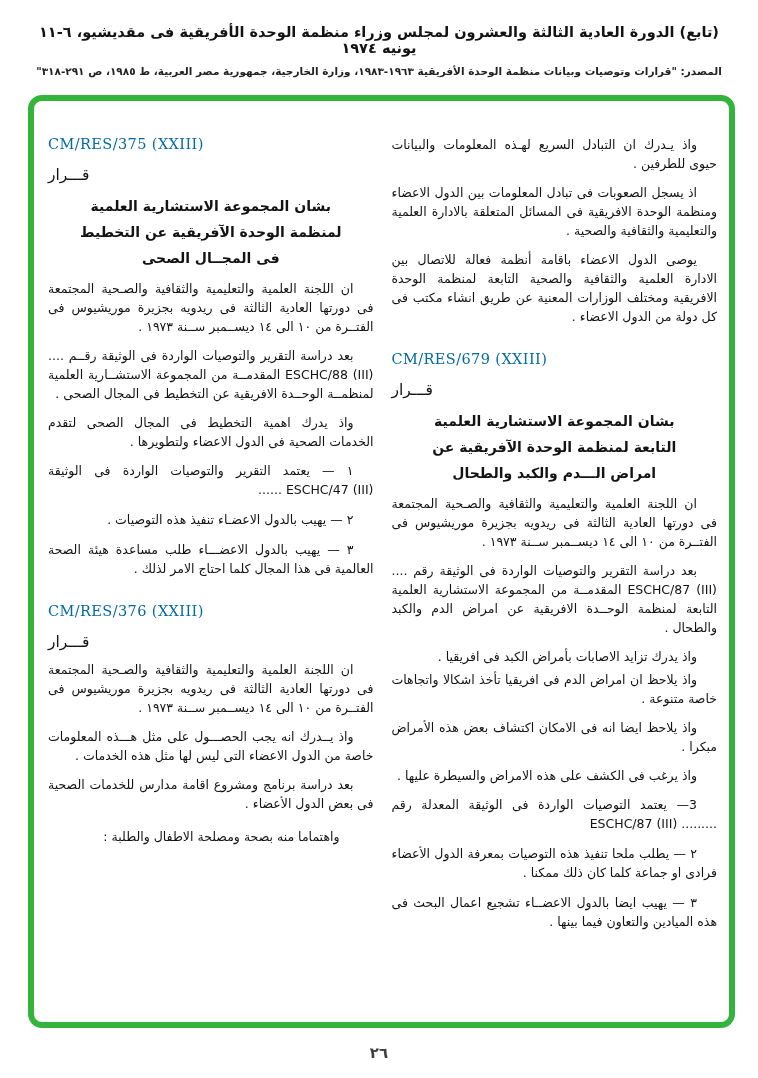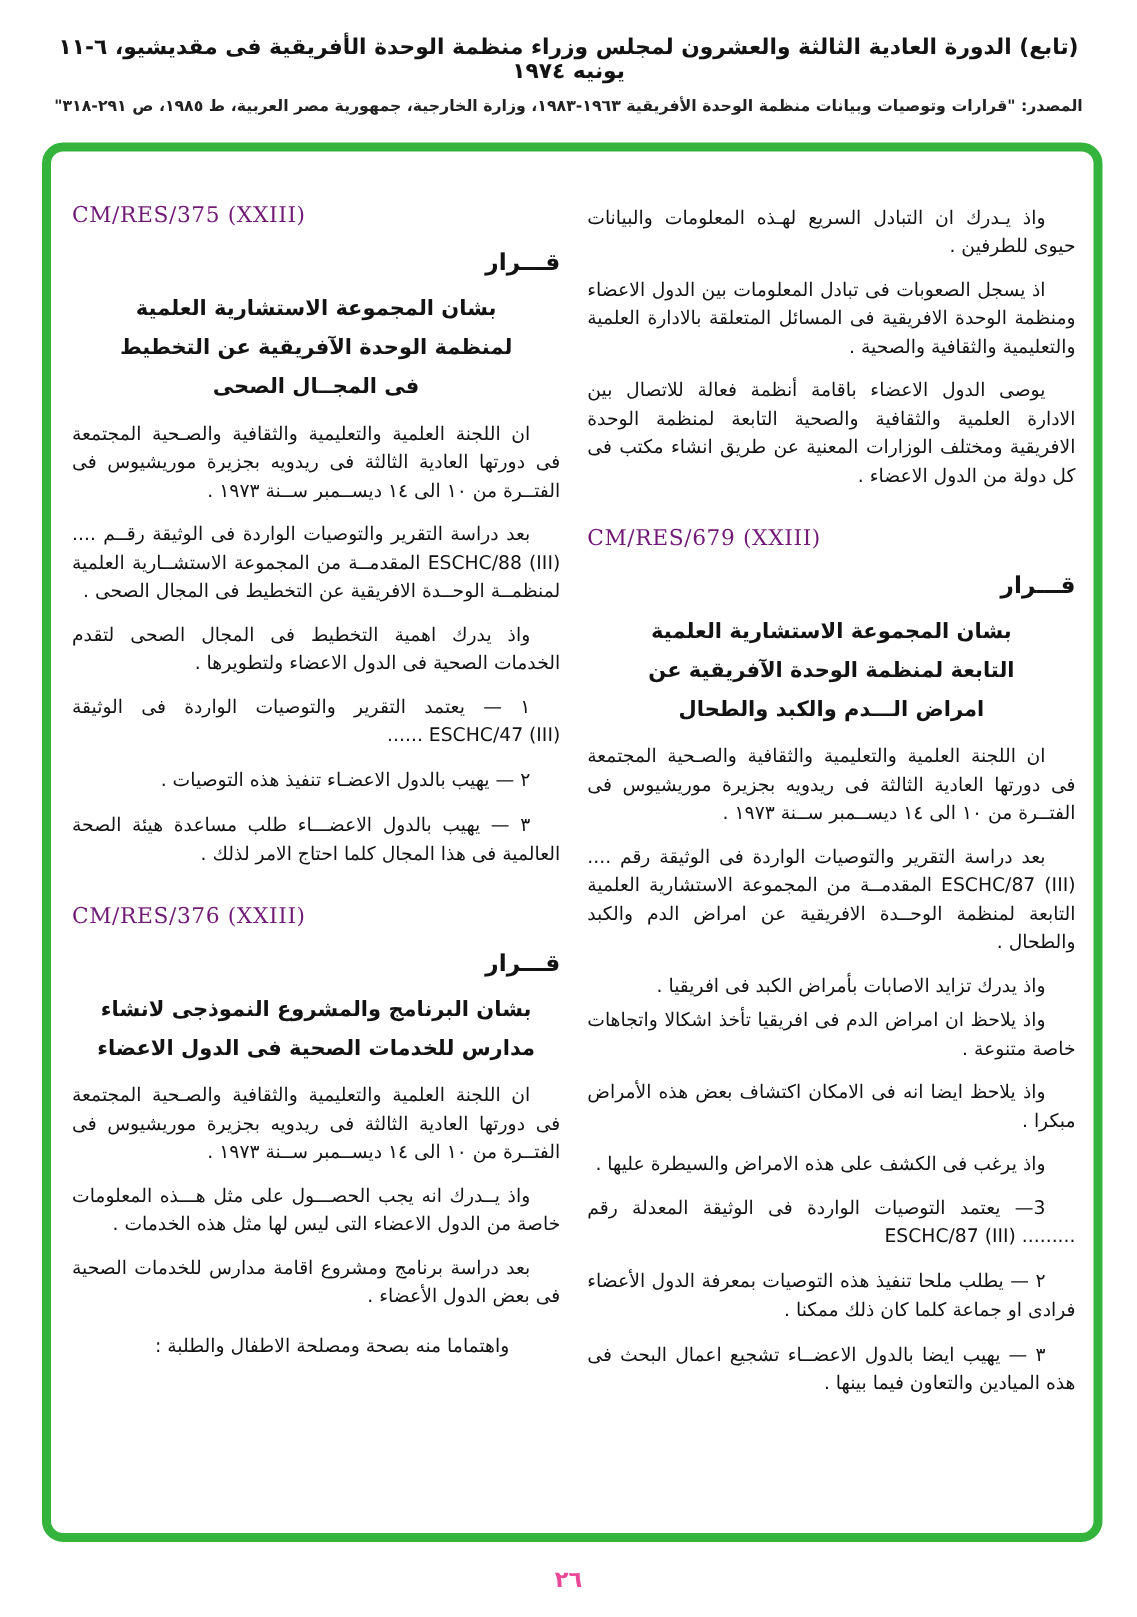--- a/index.html
+++ b/index.html
@@ -61,29 +61,29 @@
     margin: 0 0 10px 0;
     text-indent: 20px;
   }
   .para.tight { margin-bottom: 4px; }
   .res-ref {
     direction: ltr;
     text-align: left;
     font-family: "DejaVu Serif", serif;
     font-size: 14.5px;
     letter-spacing: 0.4px;
-    color: #701a75;
+    color: #0369a1;
     margin: 0 0 12px 0;
   }
   .res-ref.gap-top { margin-top: 24px; }
   .res-title {
     margin: 0 0 8px 0;
-    text-align: right;
+    text-align: left;
     font-size: 15.5px;
-    font-weight: bold;
+    font-weight: normal;
   }
   .res-subtitle {
     text-align: center;
     font-size: 14px;
     font-weight: bold;
     line-height: 26px;
   }
   .subtitle-block { margin-bottom: 8px; }
   .item {
     margin: 0 0 11px 0;
@@ -95,21 +95,21 @@
     text-indent: 34px;
   }
   .page-number {
     position: absolute;
     bottom: 16px;
     left: 0;
     right: 0;
     text-align: center;
     font-size: 15px;
     font-weight: bold;
-    color: #ec4899;
+    color: #404040;
   }
 </style>
 </head>
 <body>
 
 <div class="page">
 
   <header class="page-header">
     <div class="header-line1">(تابع) الدورة العادية الثالثة والعشرون لمجلس وزراء منظمة الوحدة الأفريقية فى مقديشيو، ٦-١١ يونيه ١٩٧٤</div>
     <div class="header-line2">المصدر: "قرارات وتوصيات وبيانات منظمة الوحدة الأفريقية ١٩٦٣-١٩٨٣، وزارة الخارجية، جمهورية مصر العربية، ط ١٩٨٥، ص ٢٩١-٣١٨"</div>
@@ -151,24 +151,20 @@
         </div>
         <p class="para">ان اللجنة العلمية والتعليمية والثقافية والصـحية المجتمعة فى دورتها العادية الثالثة فى ريدويه بجزيرة موريشيوس فى الفتــرة من ١٠ الى ١٤ ديســمبر ســنة ١٩٧٣ .</p>
         <p class="para">بعد دراسة التقرير والتوصيات الواردة فى الوثيقة رقــم .... ‎ESCHC/88 (III)‎ المقدمــة من المجموعة الاستشــارية العلمية لمنظمــة الوحــدة الافريقية عن التخطيط فى المجال الصحى .</p>
         <p class="para">واذ يدرك اهمية التخطيط فى المجال الصحى لتقدم الخدمات الصحية فى الدول الاعضاء ولتطويرها .</p>
         <p class="item">١ — يعتمد التقرير والتوصيات الواردة فى الوثيقة ‎ESCHC/47 (III)‎ ......</p>
         <p class="item">٢ — يهيب بالدول الاعضـاء تنفيذ هذه التوصيات .</p>
         <p class="item">٣ — يهيب بالدول الاعضـــاء طلب مساعدة هيئة الصحة العالمية فى هذا المجال كلما احتاج الامر لذلك .</p>
 
         <div class="res-ref gap-top">CM/RES/376 (XXIII)</div>
         <h2 class="res-title">قـــرار</h2>
-        <div class="subtitle-block">
-          <div class="res-subtitle">بشان البرنامج والمشروع النموذجى لانشاء</div>
-          <div class="res-subtitle">مدارس للخدمات الصحية فى الدول الاعضاء</div>
-        </div>
         <p class="para">ان اللجنة العلمية والتعليمية والثقافية والصـحية المجتمعة فى دورتها العادية الثالثة فى ريدويه بجزيرة موريشيوس فى الفتــرة من ١٠ الى ١٤ ديســمبر ســنة ١٩٧٣ .</p>
         <p class="para">واذ يــدرك انه يجب الحصـــول على مثل هـــذه المعلومات خاصة من الدول الاعضاء التى ليس لها مثل هذه الخدمات .</p>
         <p class="para">بعد دراسة برنامج ومشروع اقامة مدارس للخدمات الصحية فى بعض الدول الأعضاء .</p>
         <p class="closing">واهتماما منه بصحة ومصلحة الاطفال والطلبة :</p>
       </section>
 
     </div>
   </div>
 
   <div class="page-number">٢٦</div>

